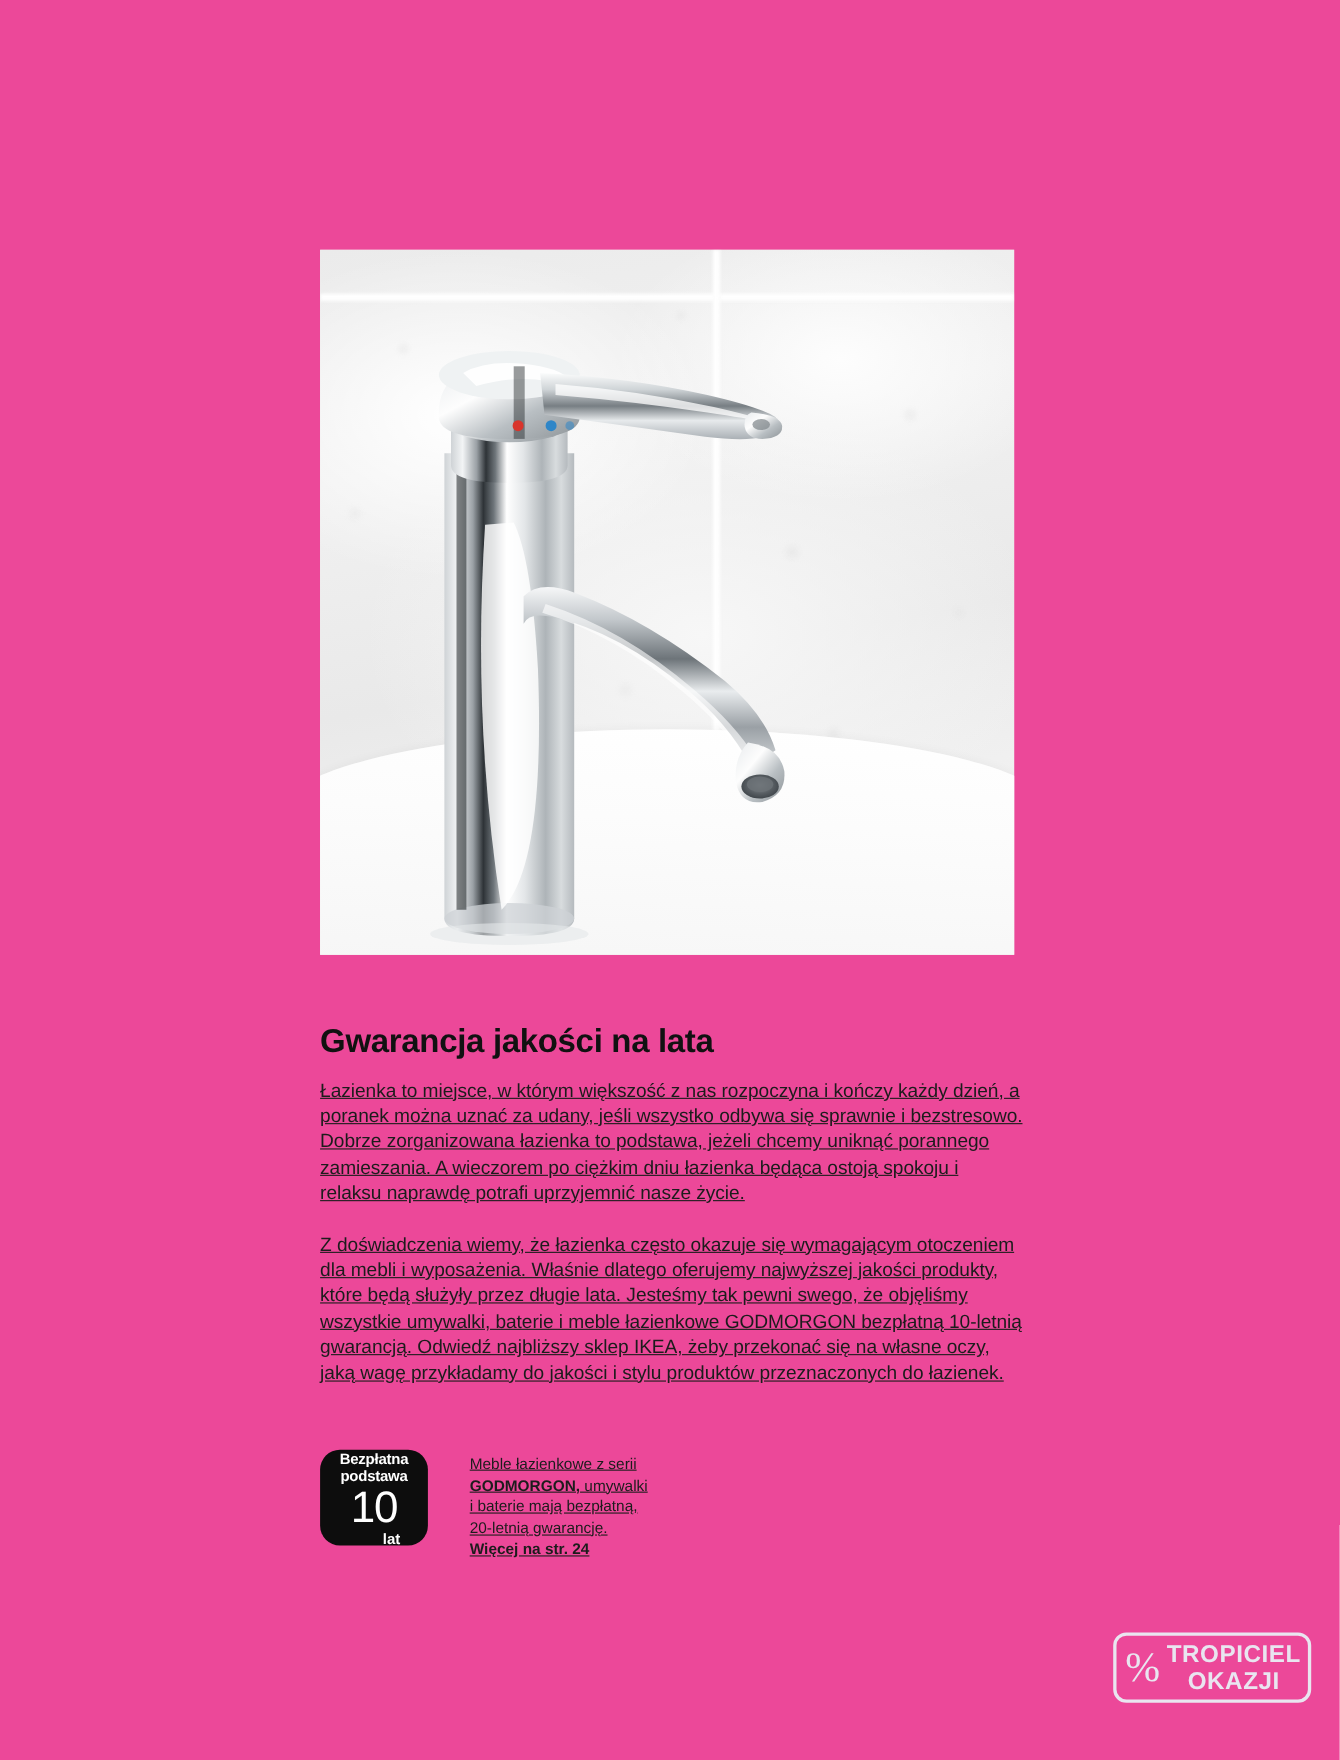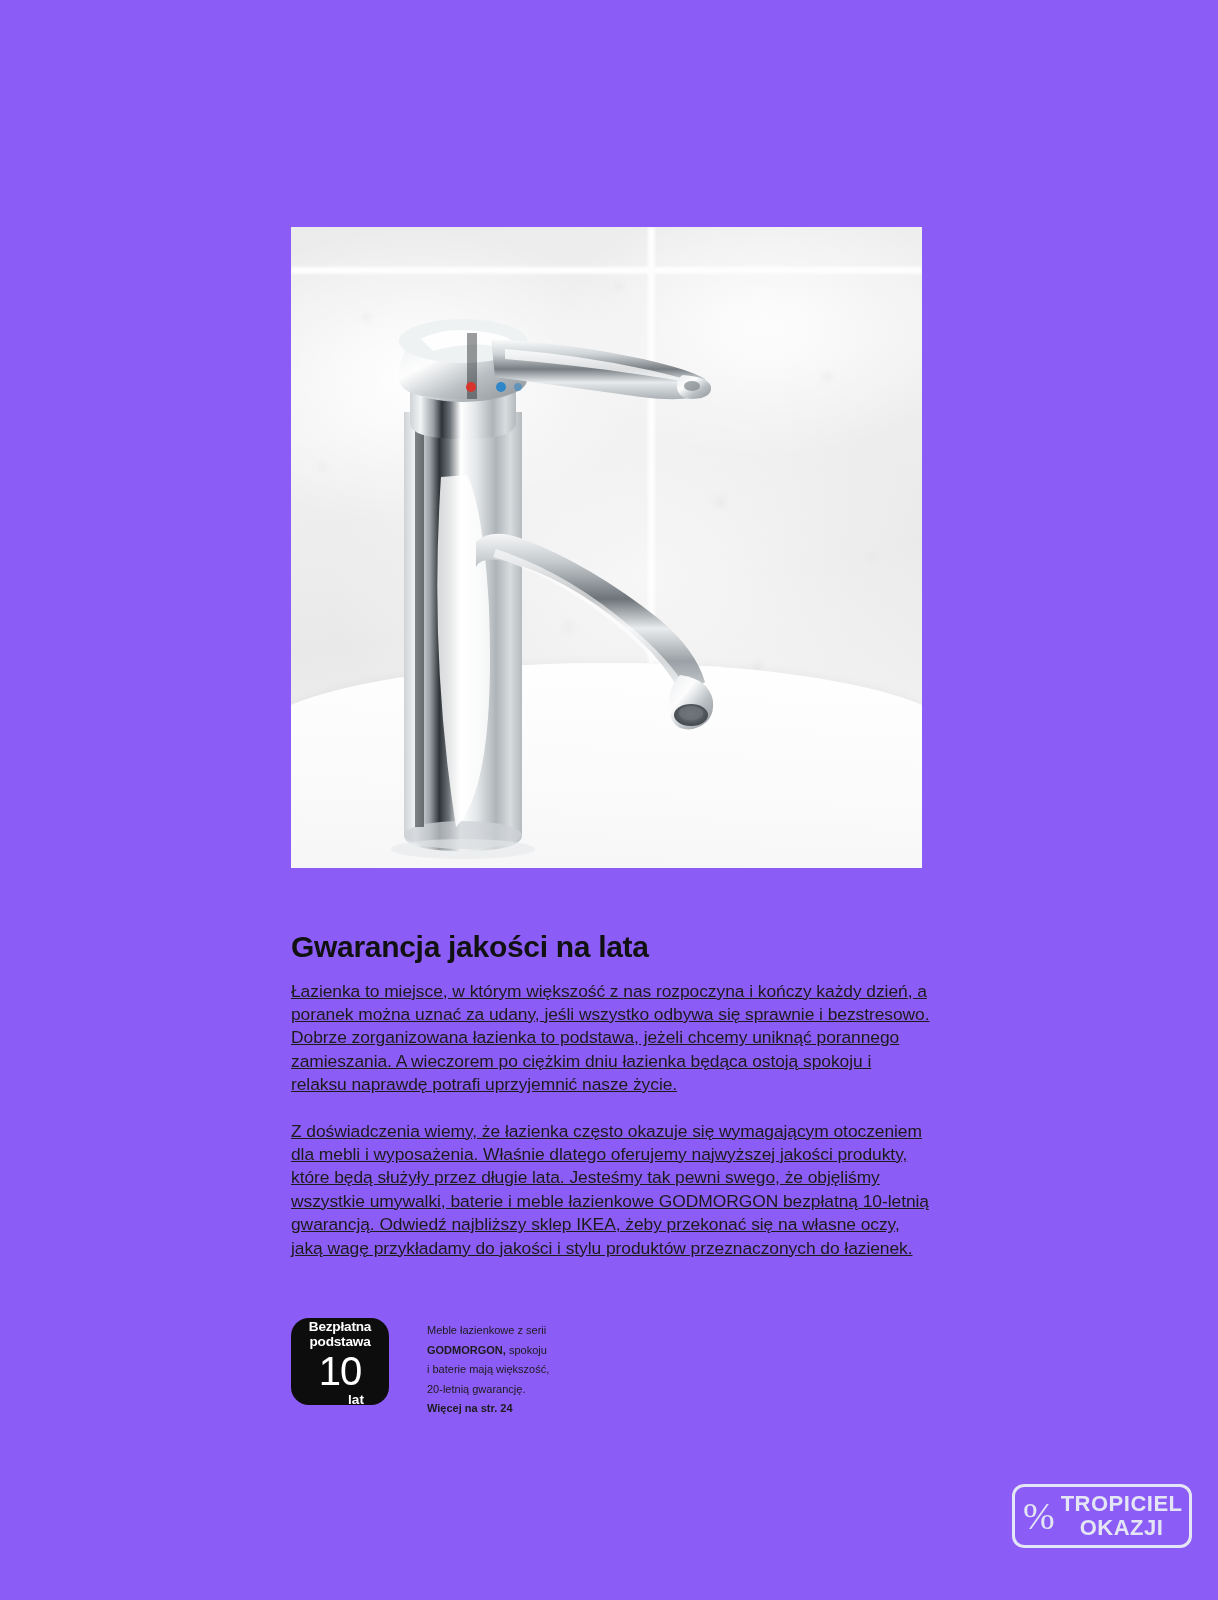--- a/index.html
+++ b/index.html
@@ -12,21 +12,21 @@
     height: 1600px;
     position: relative;
     font-family: "Liberation Sans", sans-serif;
     color: #1a1a1a;
     overflow: hidden;
   }
 
   .page {
     position: absolute;
     inset: 0;
-    background: #8b5cf6;
+    background: #ec4899;
   }
 
   
   .photo {
     position: absolute;
     left: 291px;
     top: 227px;
     width: 631px;
     height: 641px;
     overflow: hidden;
@@ -158,24 +158,25 @@
   }
   .badge-unit {
     font-size: 13.6px;
     font-weight: bold;
     line-height: 15px;
     margin-top: 1px;
     padding-left: 32px;
   }
   .warranty-text {
     margin-left: 38px;
-    font-size: 11px;
+    font-size: 14px;
     line-height: 19.6px;
     color: #1c1c1c;
     padding-top: 3px;
+    text-decoration: underline;
   }
   .warranty-text .b { font-weight: bold; }
 
   
   .watermark {
     position: absolute;
     left: 1012px;
     top: 1484px;
     width: 180px;
     height: 64px;
@@ -320,22 +321,22 @@
 
   <div class="warranty">
     <div class="badge">
       <div class="badge-l1">Bezpłatna</div>
       <div class="badge-l2">podstawa</div>
       <div class="badge-num">10</div>
       <div class="badge-unit">lat</div>
     </div>
     <div class="warranty-text">
       <div>Meble łazienkowe z serii</div>
-      <div><span class="b">GODMORGON,</span><span> spokoju</span></div>
-      <div>i baterie mają większość,</div>
+      <div><span class="b">GODMORGON,</span><span> umywalki</span></div>
+      <div>i baterie mają bezpłatną,</div>
       <div>20-letnią gwarancję.</div>
       <div class="b">Więcej na str. 24</div>
     </div>
   </div>
 
   <div class="watermark">
     <span class="wm-pct">%</span>
     <span class="wm-words">
       <span class="wm-l1">TROPICIEL</span>
       <span class="wm-l2">OKAZJI</span>

